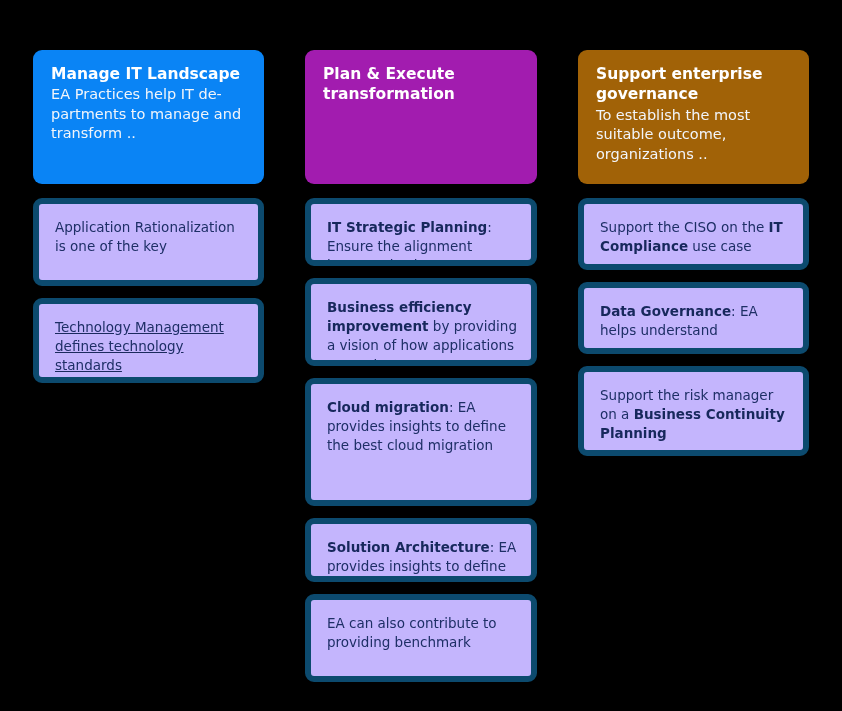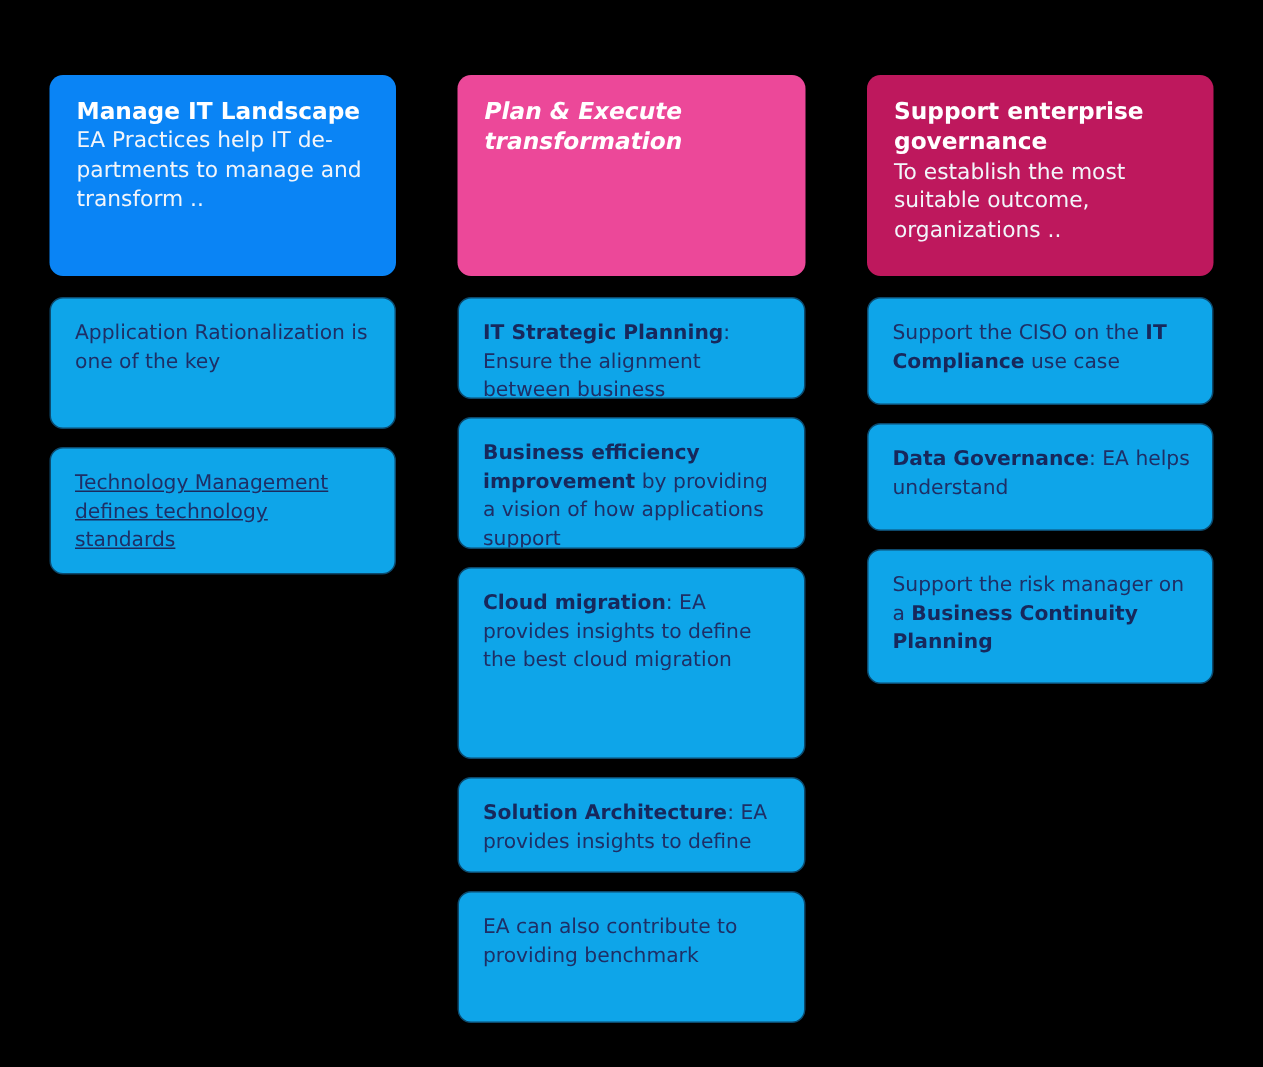--- a/index.html
+++ b/index.html
@@ -55,23 +55,23 @@
   .header-card .h-sub {
     font-size: 14.5px;
     font-weight: normal;
     line-height: 1.34;
     color: #f2f5fa;
     margin: 0;
   }
 
   
   .body-card {
-    border: 1px solid #0c4a6e;
+    border: 6px solid #0c4a6e;
     border-radius: 9px;
-    background: #0ea5e9;
+    background: #c4b5fd;
     box-sizing: border-box;
     padding: 14px 14px 14px 16px;
     margin-bottom: 12px;
     color: #1b2a5e;
     font-size: 13.5px;
     line-height: 1.42;
     overflow: hidden;
   }
   .body-card .bold {
     font-weight: bold;
@@ -113,21 +113,21 @@
     </div>
 
     <div class="body-card c1-b">
       <span class="bold"></span><span class="reg">Technology Management defines technology standards</span>
     </div>
 
   </div>
 
   <div class="column col-2">
 
-    <div class="header-card" style="background:#ec4899;font-style:italic;">
+    <div class="header-card" style="background:#a21caf;">
       <div class="h-title">Plan &amp; Execute transformation</div>
     </div>
 
     <div class="body-card c2-a">
       <span class="bold">IT Strategic Planning</span><span class="reg">: Ensure the alignment between business</span>
     </div>
 
     <div class="body-card c2-b">
       <span class="bold">Business efficiency improvement</span><span class="reg"> by providing a vision of how applications support</span>
     </div>
@@ -141,21 +141,21 @@
     </div>
 
     <div class="body-card c2-e">
       <span class="bold"></span><span class="reg">EA can also contribute to providing benchmark</span>
     </div>
 
   </div>
 
   <div class="column col-3">
 
-    <div class="header-card" style="background:#be185d;">
+    <div class="header-card" style="background:#a16207;">
       <div class="h-title">Support enterprise governance</div>
       <div class="h-sub">To establish the most suitable outcome, organizations ..</div>
     </div>
 
     <div class="body-card c3-a">
       <span class="reg">Support the CISO on the </span><span class="bold">IT Compliance</span><span class="reg"> use case</span>
     </div>
 
     <div class="body-card c3-c">
       <span class="bold">Data Governance</span><span class="reg">: EA helps understand</span>

